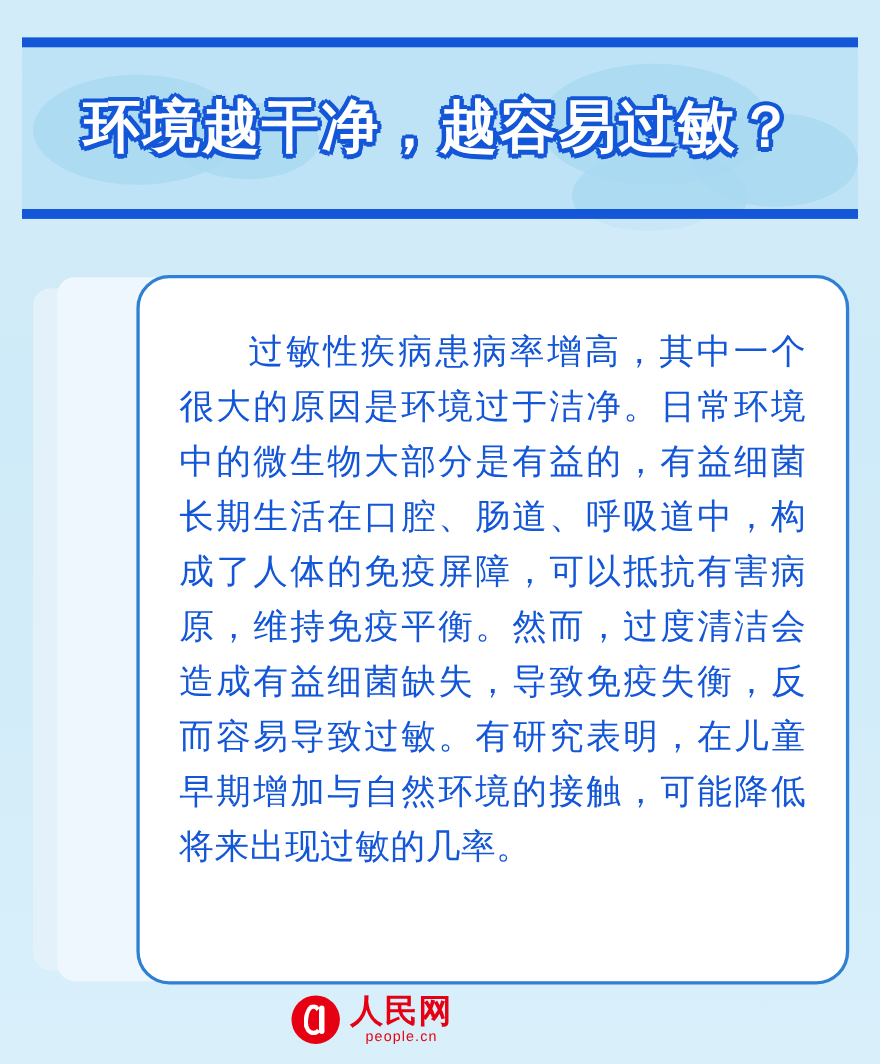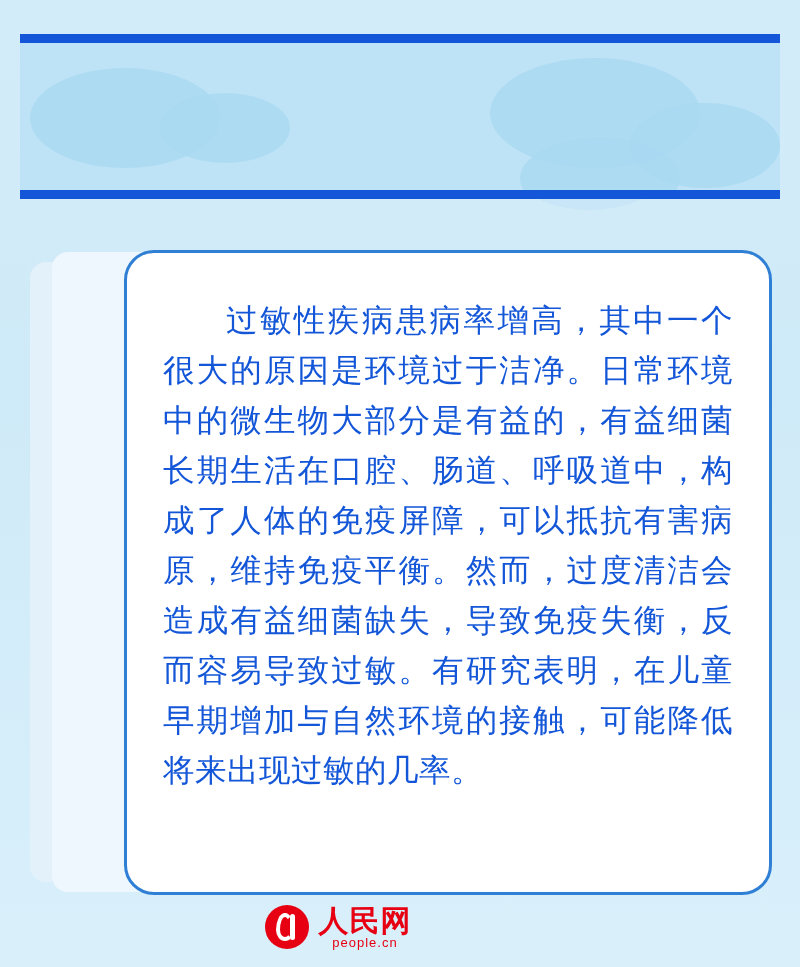--- a/index.html
+++ b/index.html
@@ -127,21 +127,21 @@
   }
 
   
   .footer {
     position: absolute;
     left: 0;
     top: 905px;
     width: 676px;
     display: flex;
     justify-content: center;
-    align-items: center;
+    align-items: flex-start;
     gap: 10px;
   }
   .logo-mark {
     width: 44px;
     height: 44px;
     border-radius: 50%;
     background: #e60012;
     position: relative;
     flex: none;
   }
@@ -198,20 +198,21 @@
   <div class="cloud c3"></div>
   <div class="cloud c4"></div>
   <div class="cloud c5"></div>
 
   <div class="title-banner">
     <div class="inner-cloud ic1"></div>
     <div class="inner-cloud ic2"></div>
     <div class="inner-cloud ic3"></div>
     <div class="inner-cloud ic4"></div>
     <div class="inner-cloud ic5"></div>
+    <div class="title-text">环境越干净，越容易过敏？</div>
   </div>
 
   <div class="card-back2"></div>
   <div class="card-back1"></div>
 
   <div class="card-front">
     <div class="card-body">
       <p class="body-text">过敏性疾病患病率增高，其中一个很大的原因是环境过于洁净。日常环境中的微生物大部分是有益的，有益细菌长期生活在口腔、肠道、呼吸道中，构成了人体的免疫屏障，可以抵抗有害病原，维持免疫平衡。然而，过度清洁会造成有益细菌缺失，导致免疫失衡，反而容易导致过敏。有研究表明，在儿童早期增加与自然环境的接触，可能降低将来出现过敏的几率。</p>
     </div>
   </div>

